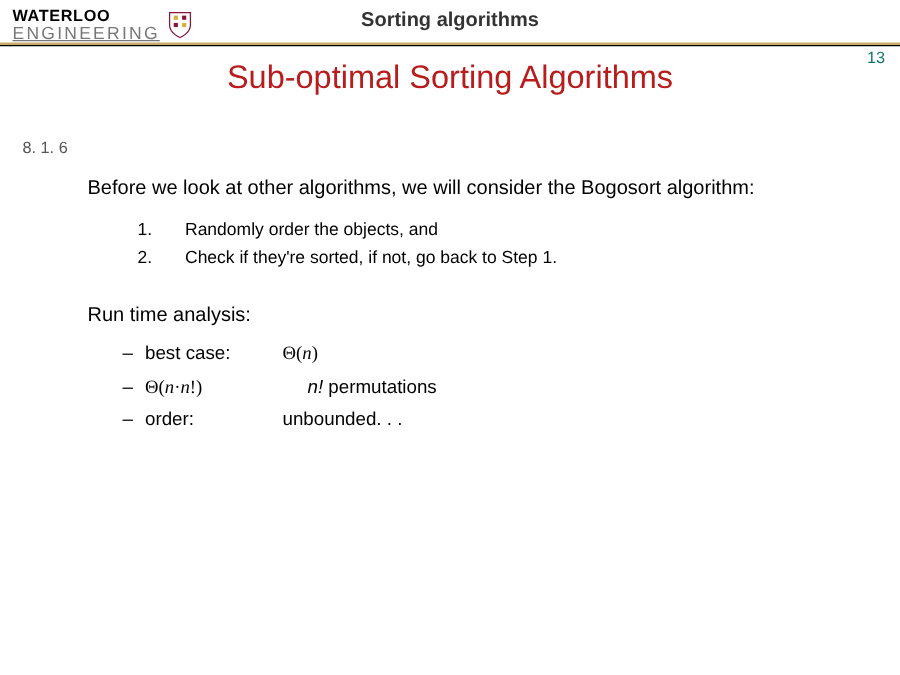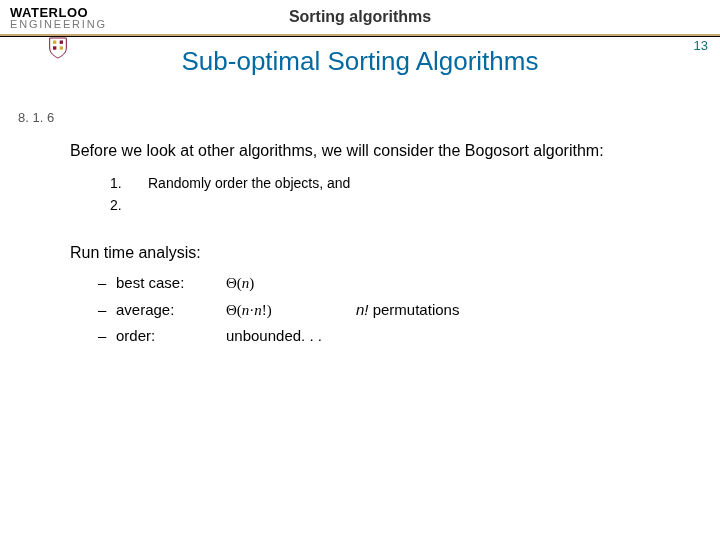--- a/index.html
+++ b/index.html
@@ -15,38 +15,38 @@
     position: relative;
     height: 36px;
   }
   .logo-area {
     position: absolute;
     left: 10px;
     top: 6px;
     display: flex;
     align-items: center;
     gap: 6px;
-    flex-direction: column;
   }
   .logo-text {
     display: flex;
     flex-direction: column;
     line-height: 1;
   }
   .logo-top {
     font-size: 13px;
     font-weight: 700;
     letter-spacing: 0.5px;
     color: #000;
   }
   .logo-bottom {
-    font-size: 11px;
+    font-size: 14px;
     letter-spacing: 1.8px;
     color: #777;
     font-weight: 400;
+    text-decoration: underline;
   }
   .crest {
     width: 20px;
     height: 24px;
   }
   .running-head {
     position: absolute;
     top: 8px;
     left: 0;
     right: 0;
@@ -80,21 +80,21 @@
     margin-top: 48px;
   }
   .title {
     position: absolute;
     left: 0;
     right: 0;
     top: 46px;
     text-align: center;
     font-size: 26px;
     font-weight: 400;
-    color: #0369a1;
+    color: #b91c1c;
   }
   .content {
     position: absolute;
     left: 70px;
     top: 140px;
     right: 40px;
     font-size: 16px;
     color: #000000;
   }
   .intro { line-height: 1.35; margin-bottom: 10px; }
@@ -158,35 +158,35 @@
 <div class="content">
   <div class="intro">Before we look at other algorithms, we will consider the Bogosort algorithm:</div>
 
   <div class="steps">
     <div class="step-row">
       <span class="step-num">1.</span>
       <span>Randomly order the objects, and</span>
     </div>
     <div class="step-row">
       <span class="step-num">2.</span>
+      <span>Check if they're sorted, if not, go back to Step 1.</span>
     </div>
   </div>
 
   <div class="runtime-h">Run time analysis:</div>
 
   <div class="cases">
     <div class="case-row">
       <span class="dash">–</span>
       <span class="case-label">best case:</span>
       <span class="case-val">Θ(<span class="ital">n</span>)</span>
       <span class="note"></span>
     </div>
     <div class="case-row">
       <span class="dash">–</span>
-      <span class="case-label">average:</span>
       <span class="case-val">Θ(<span class="ital">n</span>·<span class="ital">n</span>!)</span>
       <span class="note"><span class="ital">n!</span><span> permutations</span></span>
     </div>
     <div class="case-row">
       <span class="dash">–</span>
       <span class="case-label">order:</span>
       <span class="case-val" style="font-family: Arial, sans-serif;">unbounded. . .</span>
       <span class="note"></span>
     </div>
   </div>

